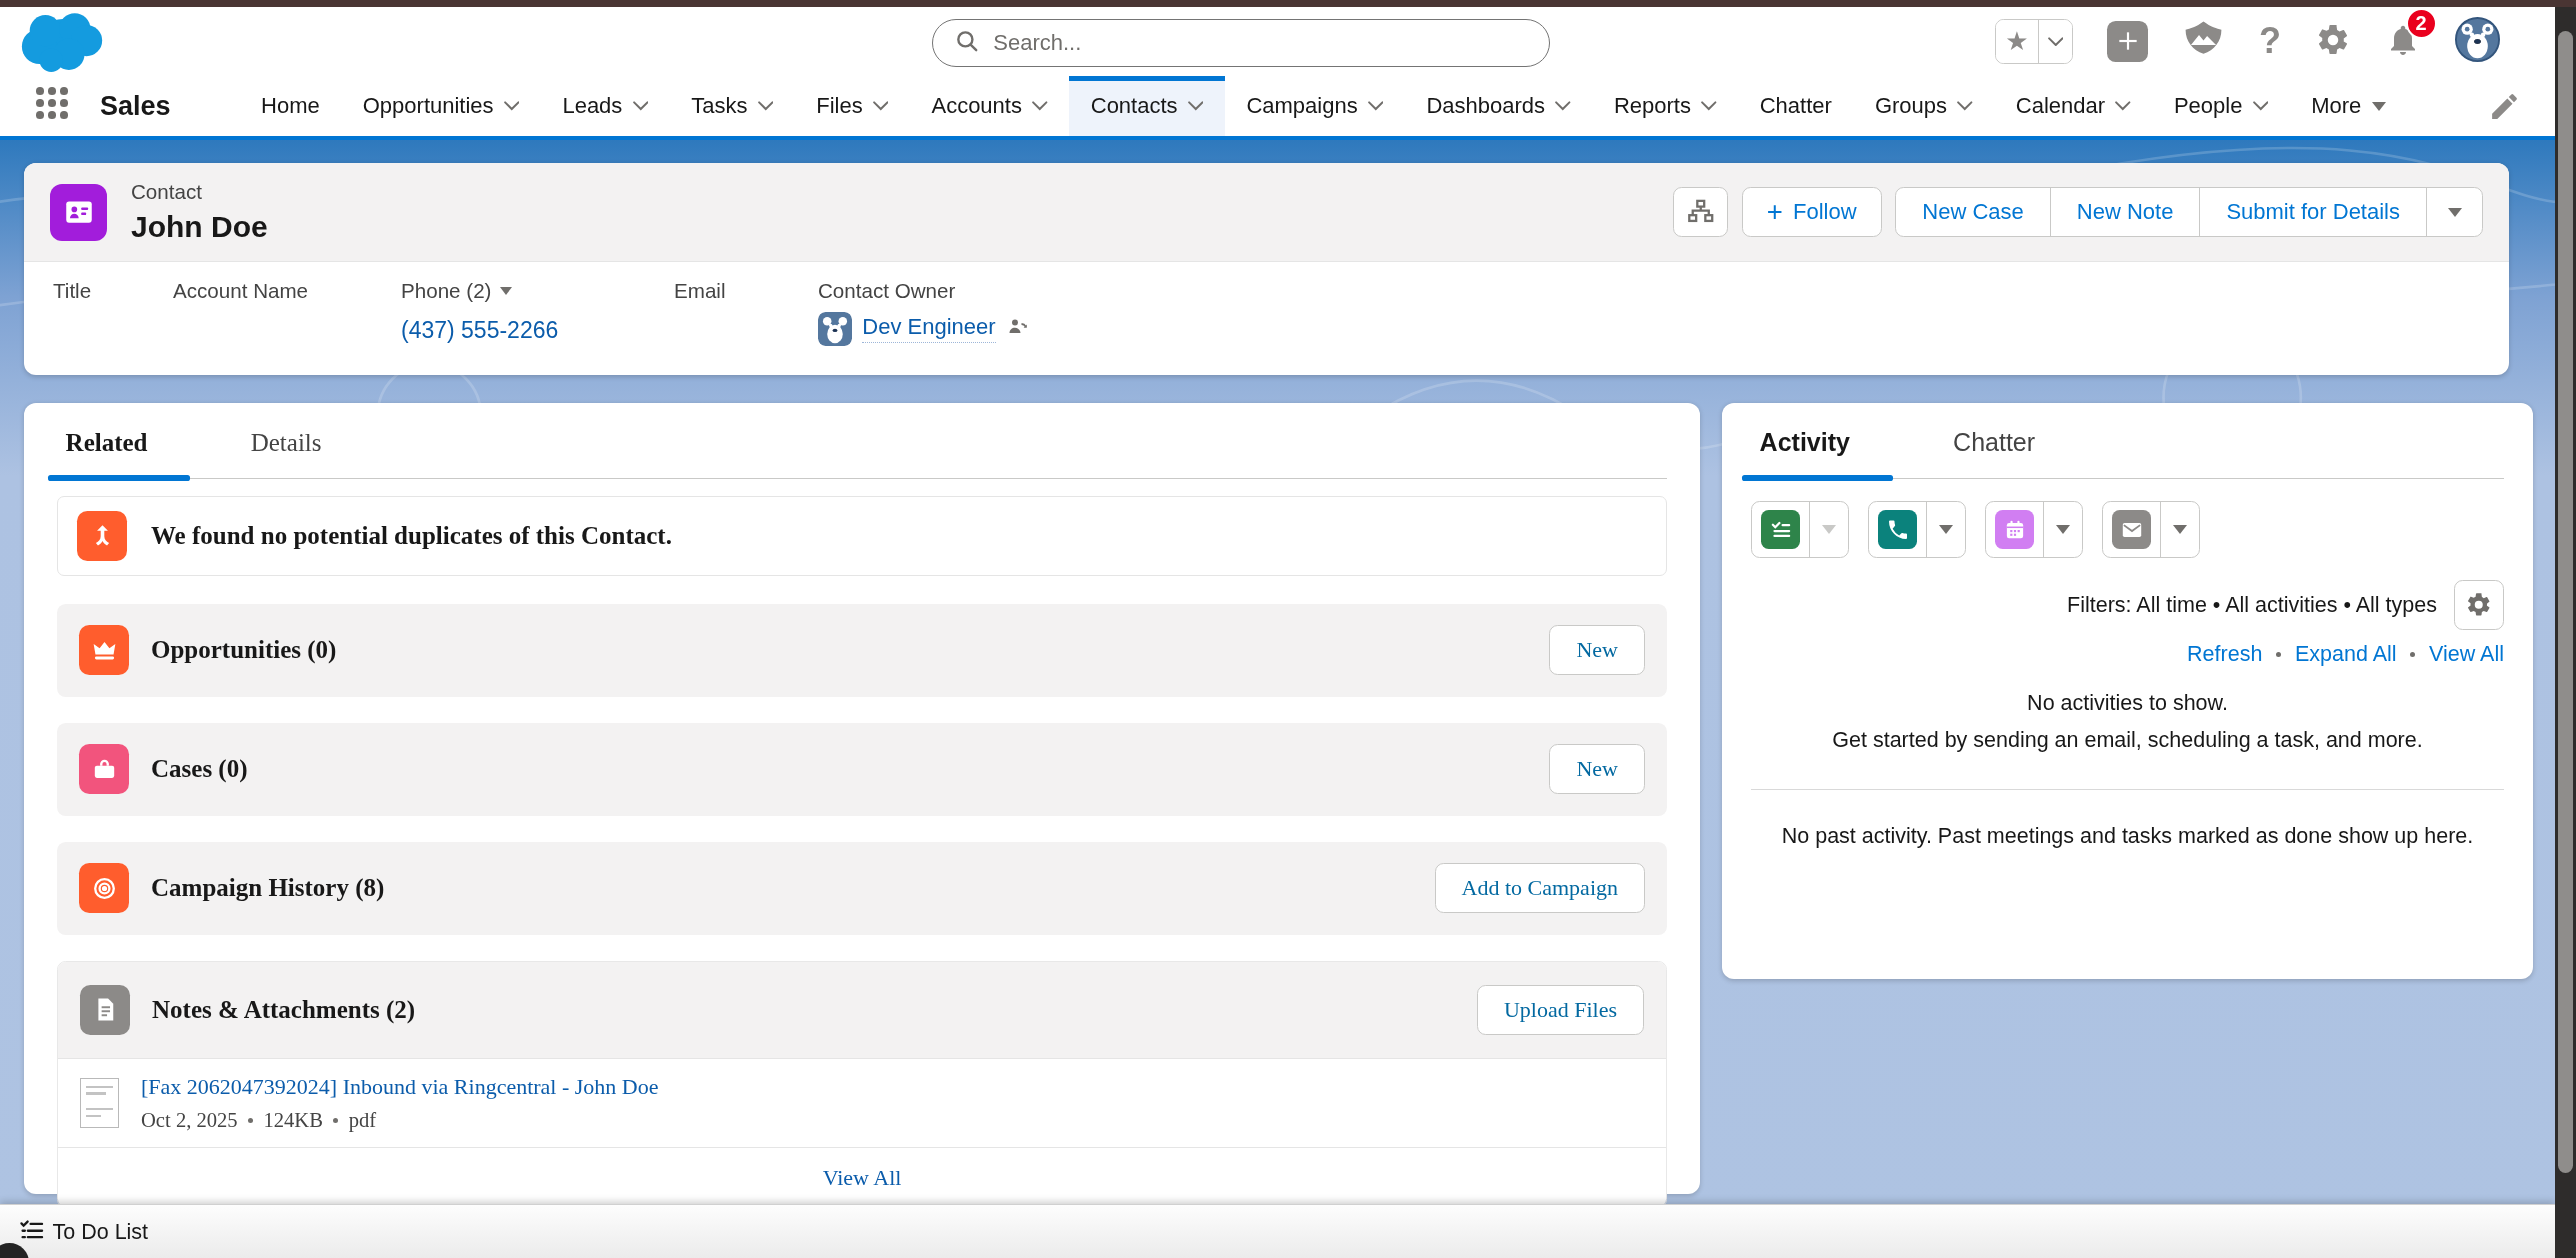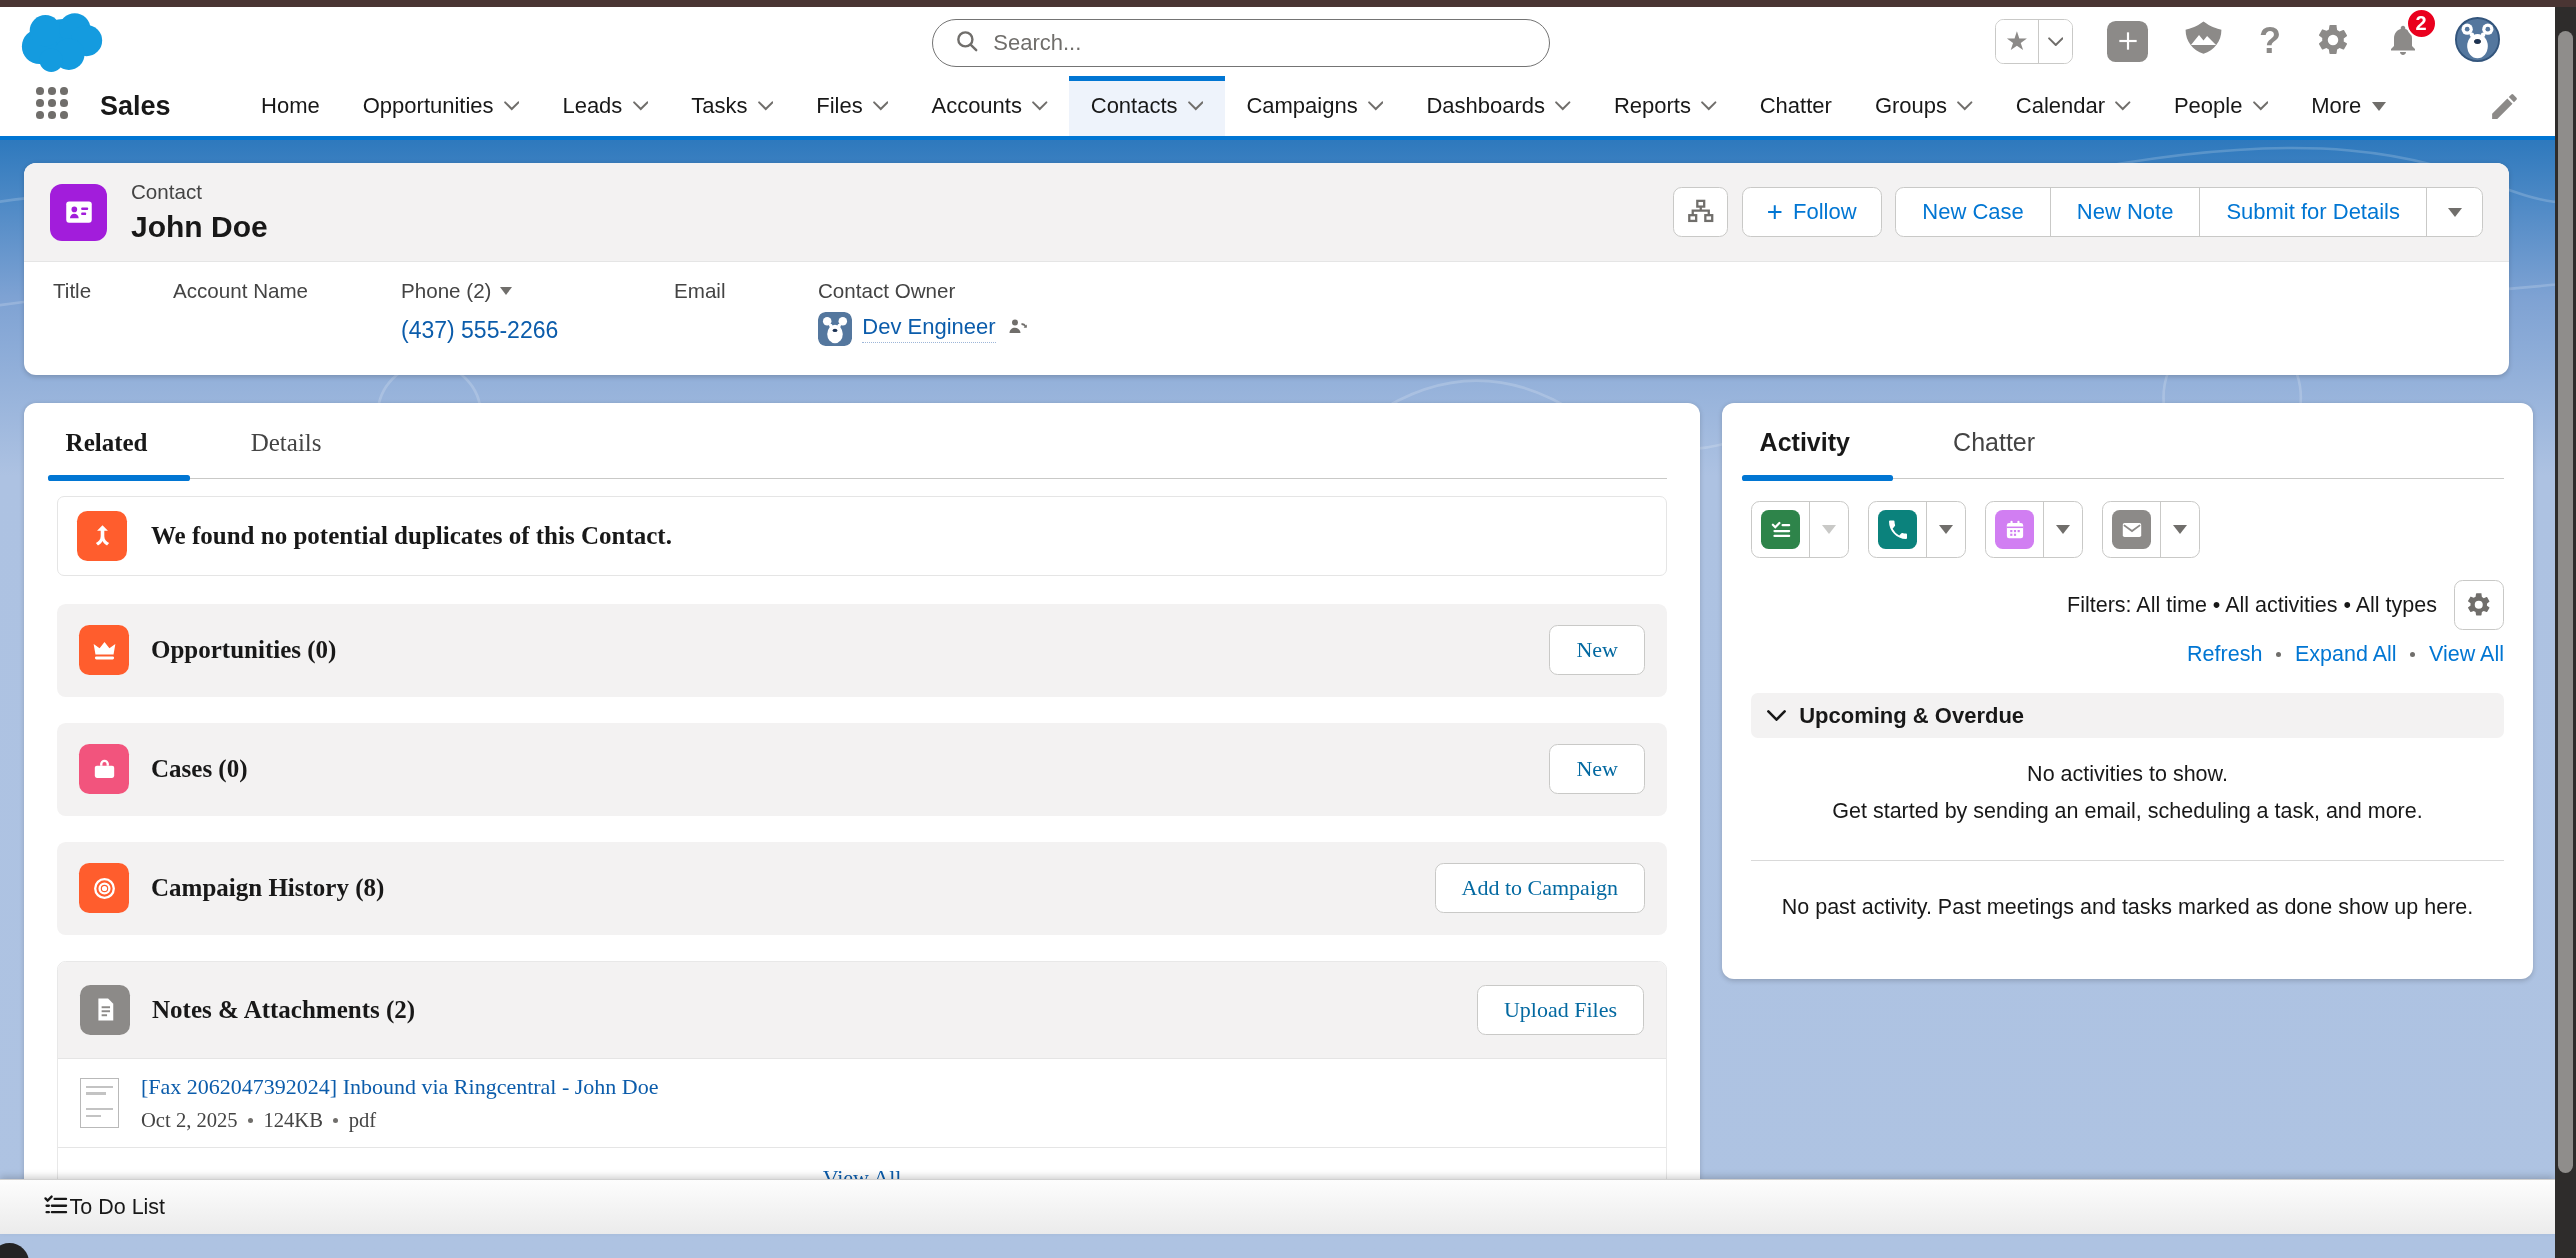--- a/index.html
+++ b/index.html
@@ -109,21 +109,21 @@
   .gear-btn { width:50px; height:50px; border:0.9px solid #c9c9c7; border-radius:8.6px; background:#fff; display:flex; align-items:center; justify-content:center; cursor:pointer; }
   .act-links { display:flex; align-items:center; justify-content:flex-end; gap:13.7px; margin-top:12px; font-size:21.5px; }
   .upcoming-bar { margin-top:26px; background:#f3f2f2; border-radius:6.9px; height:45px; display:flex; align-items:center; gap:13.7px; padding:0 15.5px; }
   .upcoming-title { font-size:22px; font-weight:700; }
   .empty-1 { text-align:center; font-size:21.5px; margin-top:24px; }
   .empty-2 { text-align:center; font-size:21.5px; margin-top:12px; }
   .act-divider { height:0.9px; background:#d9d9d9; margin-top:36px; }
   .past-text { text-align:center; font-size:21.5px; margin-top:34px; }
 
   
-  .utility-bar { position:absolute; left:0; top:1179px; width:2555px; height:55px; background:linear-gradient(180deg,#fdfdfd,#ebebeb); border-top:0.9px solid #d0d0d0; box-shadow:0 -2.6px 6.9px rgba(0,0,0,.18); display:flex; align-items:center; padding-left:42px; gap:0; z-index:50; }
+  .utility-bar { position:absolute; left:0; top:1204px; width:2555px; height:55px; background:linear-gradient(180deg,#fdfdfd,#ebebeb); border-top:0.9px solid #d0d0d0; box-shadow:0 -2.6px 6.9px rgba(0,0,0,.18); display:flex; align-items:center; padding-left:18px; gap:7px; z-index:50; }
   .todo-label { font-size:21.5px; }
   .corner-orb { position:absolute; left:-10.3px; top:1243px; width:39px; height:39px; border-radius:50%; background:#242424; z-index:55; }
 </style>
 </head>
 <body>
 
 <div class="screen">
 
   <div class="top-strip"></div>
 
@@ -563,26 +563,20 @@
     </div>
 
     <div class="act-links">
       <a class="link" style="color:#0176d3;">Refresh</a>
       <span class="meta-dot"></span>
       <a class="link" style="color:#0176d3;">Expand All</a>
       <span class="meta-dot"></span>
       <a class="link" style="color:#0176d3;">View All</a>
     </div>
 
-    <div class="upcoming-bar">
-      <svg width="19" height="11" viewBox="0 0 14 8" fill="none" stroke="#181818" stroke-width="1.9" stroke-linecap="round">
-          <path d="M1 1l6 6 6-6"></path>
-        </svg>
-      <div class="upcoming-title">Upcoming &amp; Overdue</div>
-    </div>
 
     <div class="empty-1">No activities to show.</div>
     <div class="empty-2">Get started by sending an email, scheduling a task, and more.</div>
     <div class="act-divider"></div>
     <div class="past-text">No past activity. Past meetings and tasks marked as done show up here.</div>
   </div>
 
   <div class="utility-bar">
     <span>
       <svg width="27.5" height="27.5" viewBox="0 0 24 24" fill="none" stroke="#181818" stroke-width="2" stroke-linecap="round">

